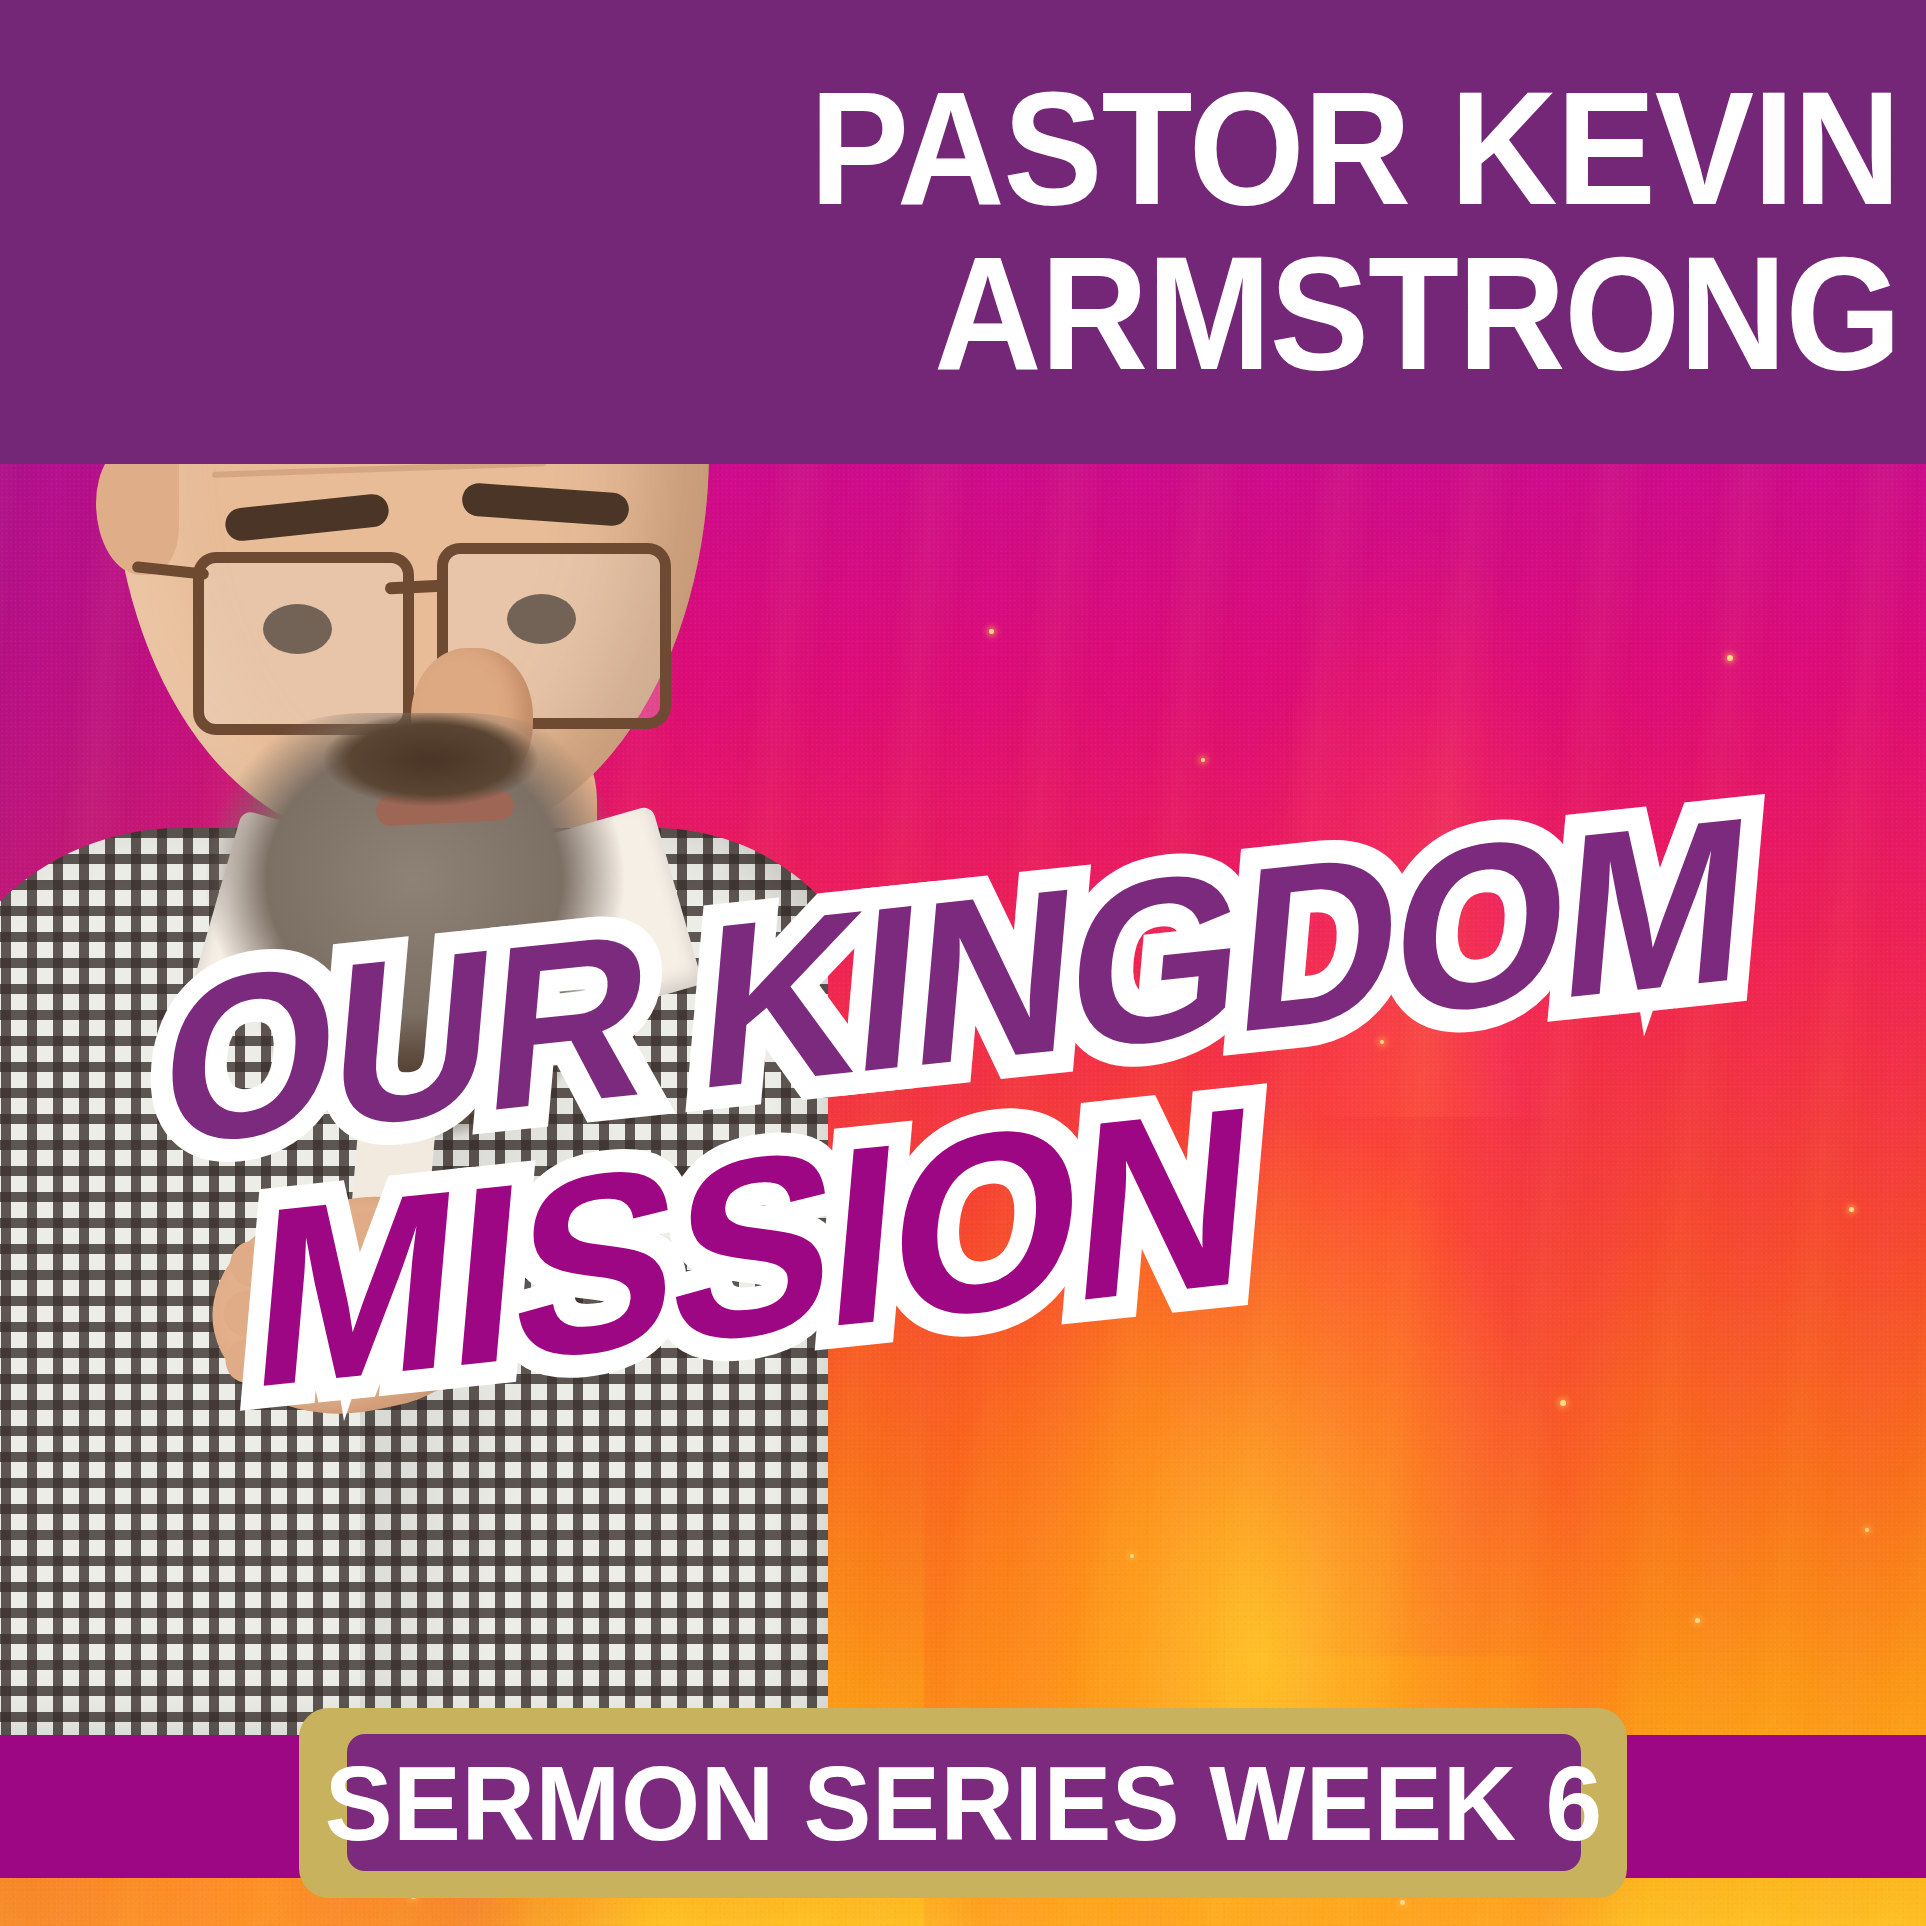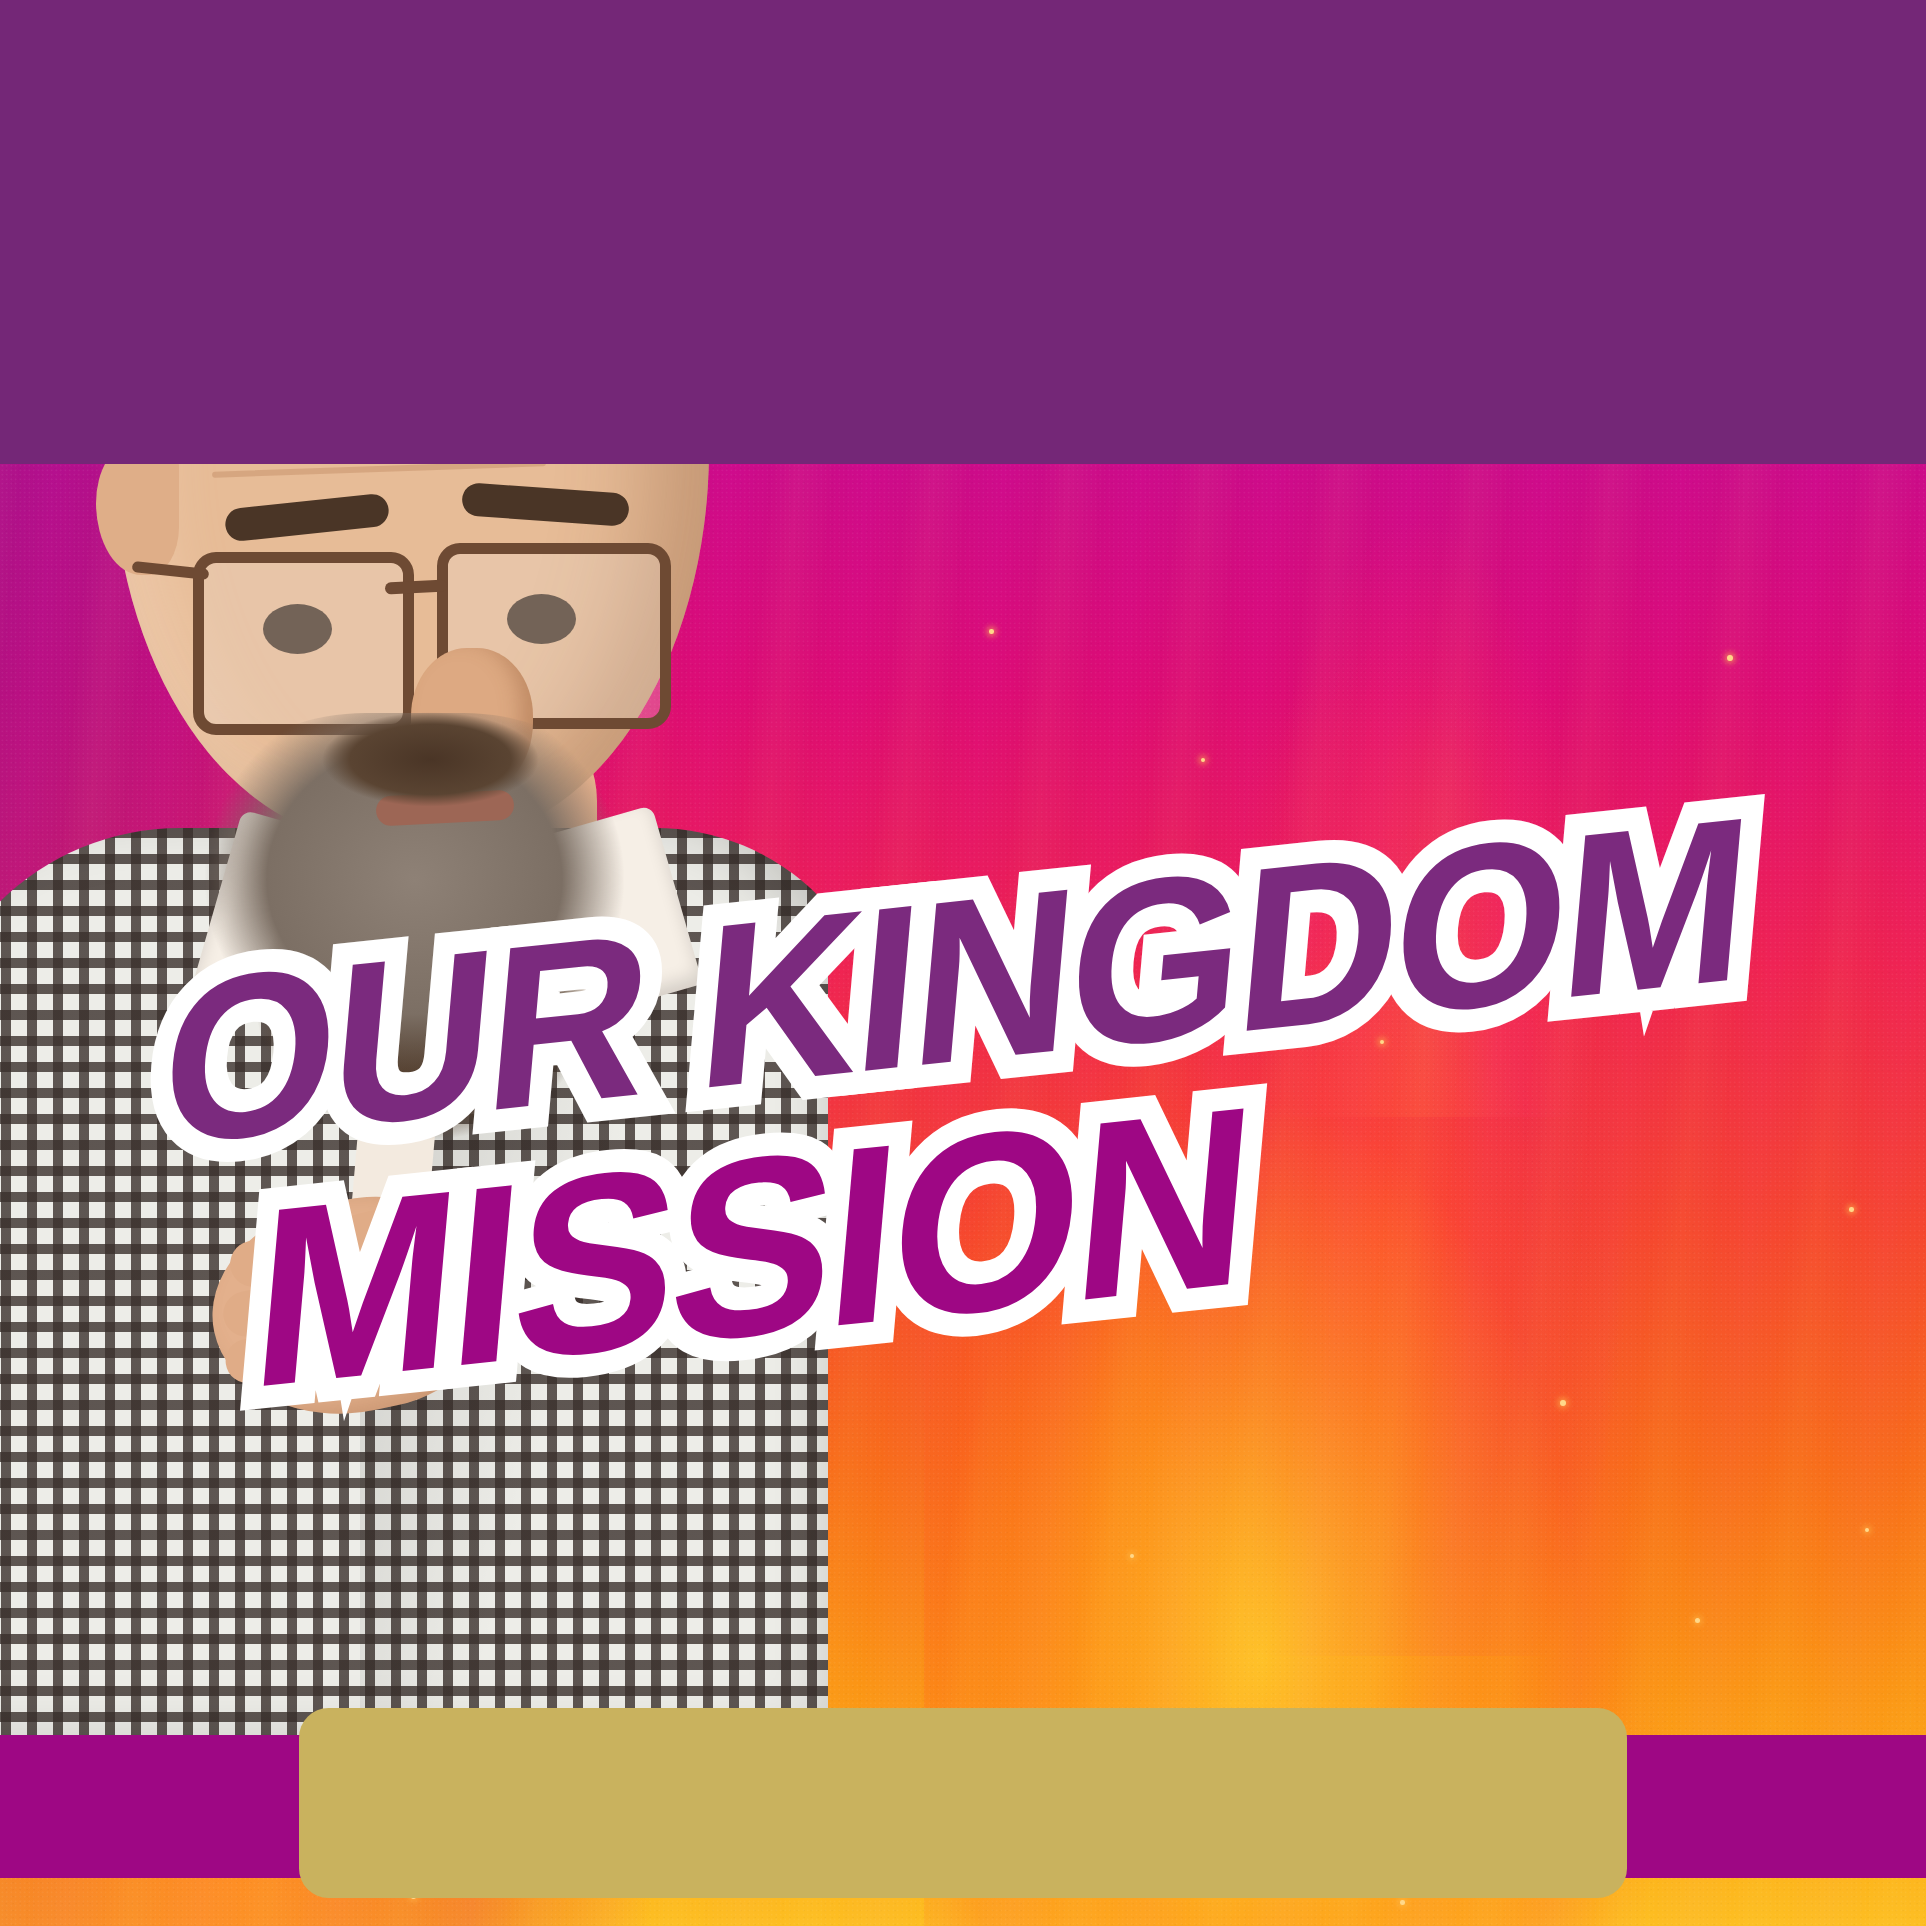--- a/index.html
+++ b/index.html
@@ -206,23 +206,30 @@
     <div class="ph-lip"></div>
     <div class="ph-stache"></div>
 
     <div class="ph-hand"></div>
     <div class="ph-finger" style="left:228px;top:1223px;width:193px;height:46px;transform:rotate(-14deg);"></div>
     <div class="ph-finger" style="left:222px;top:1278px;width:186px;height:45px;transform:rotate(-11deg);"></div>
     <div class="ph-finger" style="left:225px;top:1330px;width:173px;height:44px;transform:rotate(-8deg);"></div>
   </div>
 
   <div id="header-band"></div>
+  <div id="header-text">
+    <span class="ln">PASTOR KEVIN</span>
+    <span class="ln">ARMSTRONG</span>
+  </div>
 
   <div id="title-block">
     <div class="ttl" id="title-line1">OUR KINGDOM</div>
     <div class="ttl" id="title-line2">MISSION</div>
   </div>
 
   <div id="bottom-bar"></div>
   <div id="banner-outer"></div>
+  <div id="banner-inner">
+    <span id="banner-label">SERMON SERIES WEEK 6</span>
+  </div>
 
 </div>
 
 
 </body></html>

